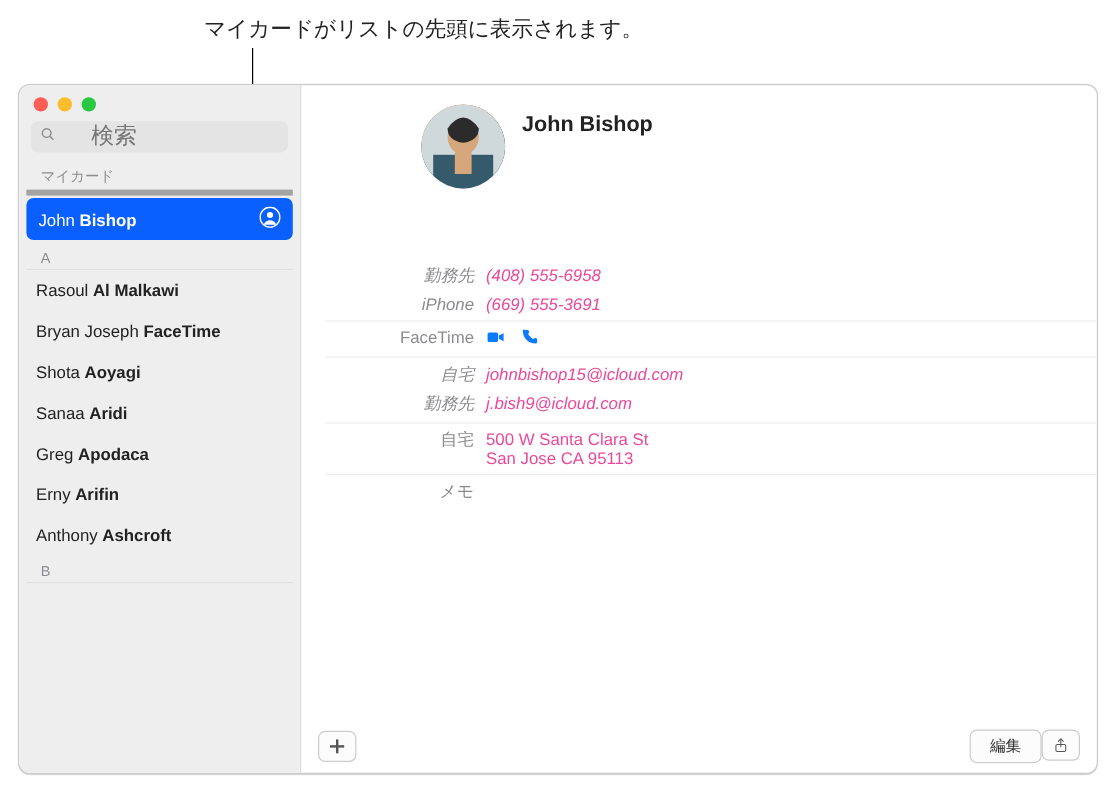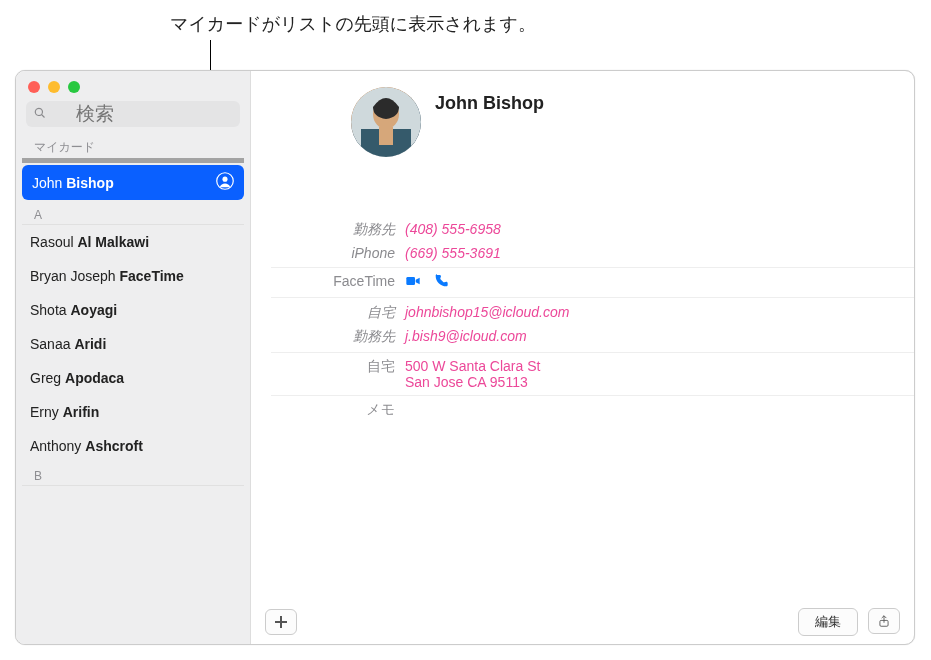--- a/index.html
+++ b/index.html
@@ -182,21 +182,21 @@
       padding: 0 14px;
       border-top: 1px solid transparent;
     }
     .add-btn {
       width: 32px; height: 26px;
       display:flex;align-items:center;justify-content:center;
       border:1px solid #ccc;border-radius:6px;
       background:#fcfcfc;
     }
     .add-btn svg{width:12px;height:12px;fill:#555;}
-    .right-buttons{display:flex;gap:10px;}
+    .right-buttons{display:flex;}
     .edit-btn{
       border:1px solid #ccc;border-radius:6px;
       background:#fcfcfc;
       padding:4px 16px;
       font-size:13px;
       color:#333;
     }
     .share-btn{
       width:32px;height:26px;
       border:1px solid #ccc;border-radius:6px;

